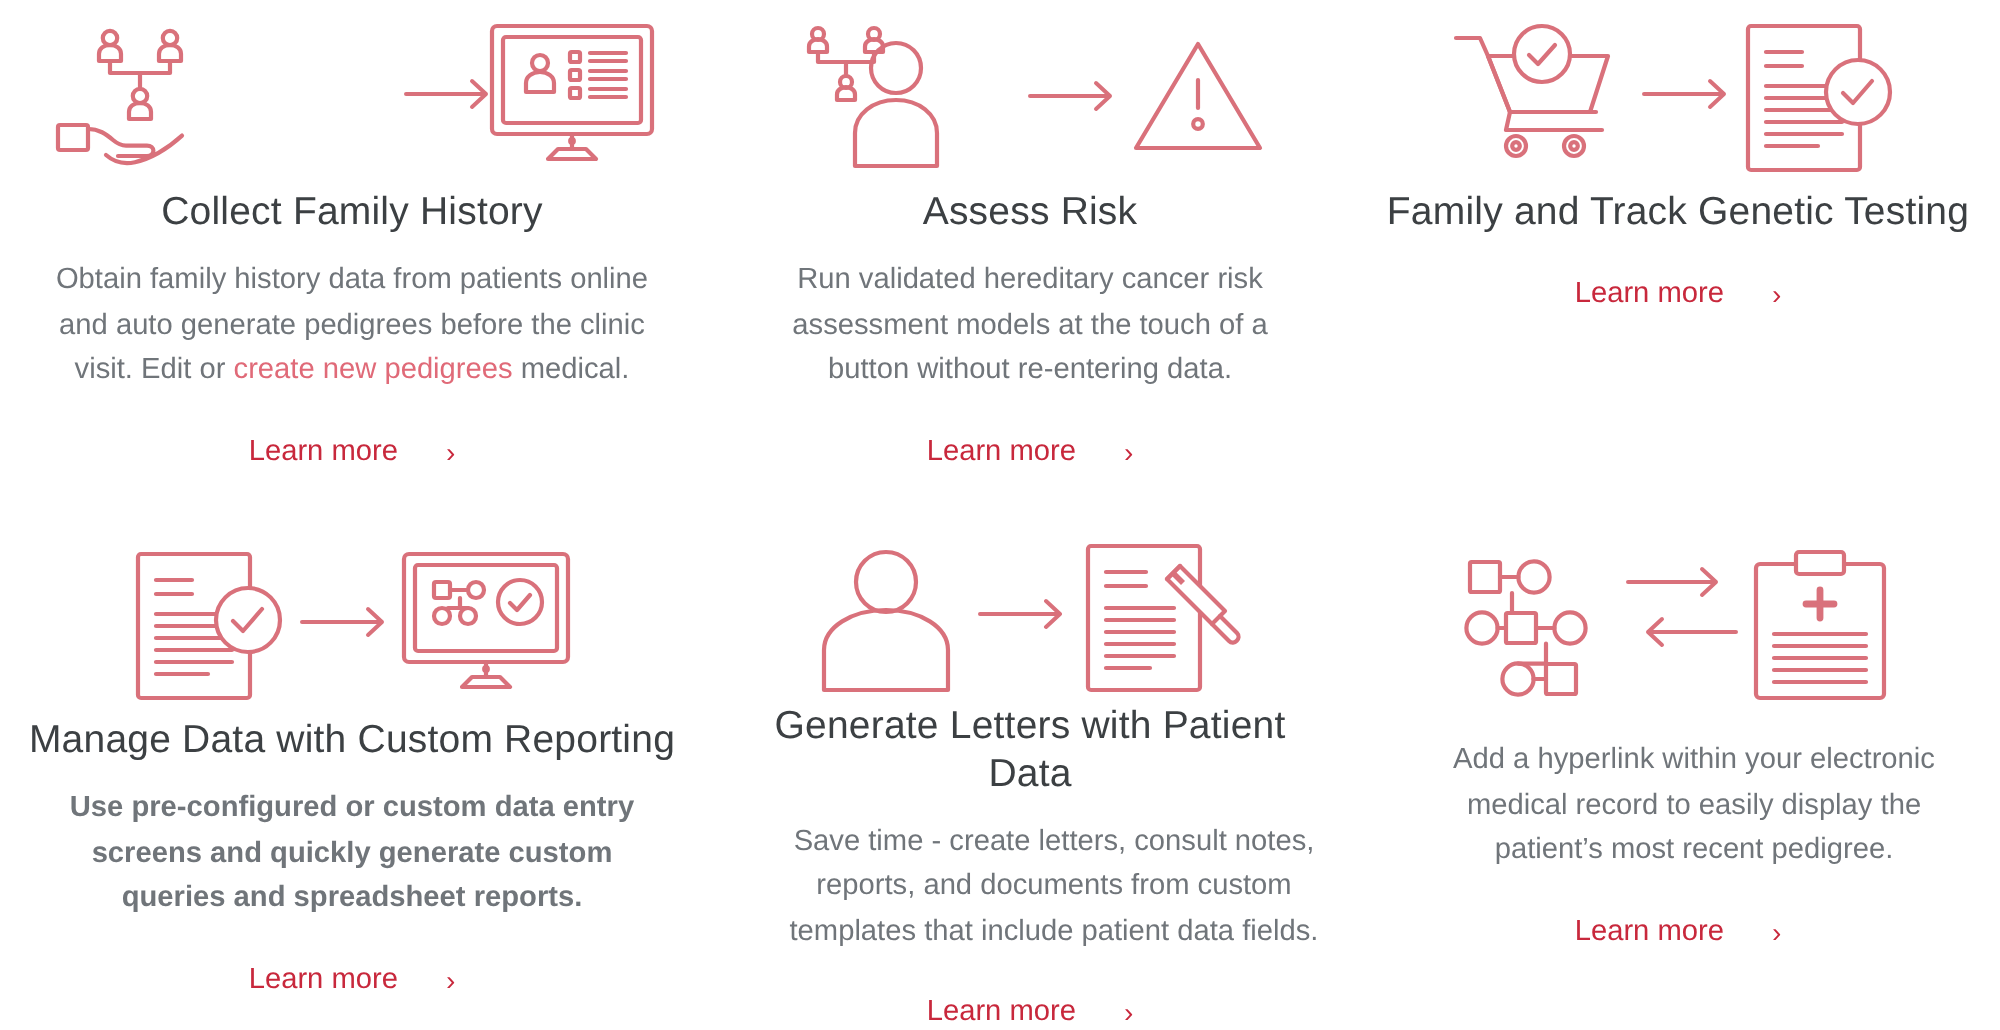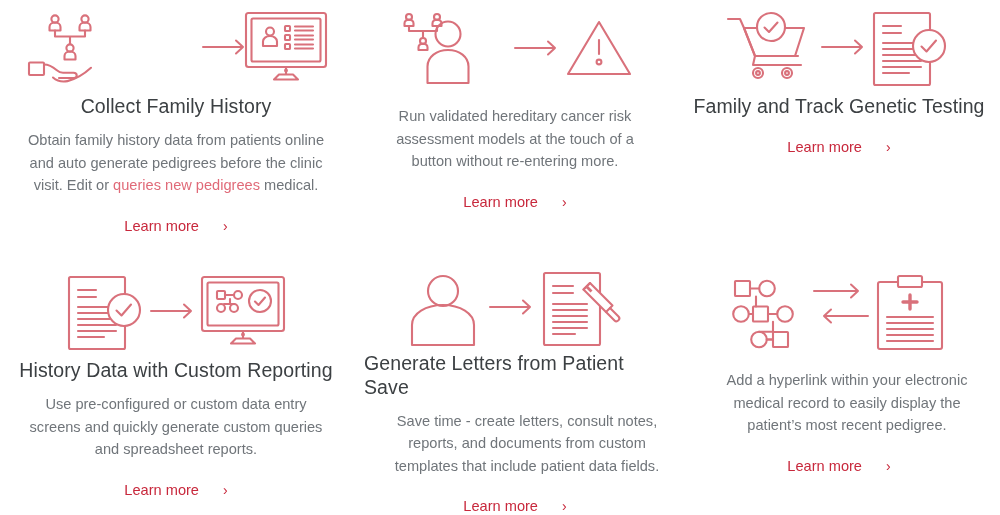--- a/index.html
+++ b/index.html
@@ -41,21 +41,21 @@
   }
   .card-icon svg {
     display: block;
   }
 
   .card-title {
     font-size: 19.5px;
     line-height: 24px;
     color: #3c4043;
     font-weight: 400;
-    text-align: left;
+    text-align: center;
     margin: 0;
     letter-spacing: 0.1px;
   }
 
   .card-desc {
     font-size: 14.6px;
     line-height: 22.5px;
     color: #70757a;
     text-align: center;
     margin: 11px 0 0 0;
@@ -87,21 +87,21 @@
     font-weight: 300;
   }
 
   
   .row-1 .card-icon { margin-top: 4px; height: 90px; }
   .row-2 .card-icon { margin-top: 2px; height: 90px; }
 
   .w-card-1 .card-desc { max-width: 310px; }
   .w-card-2 .card-desc { max-width: 272px; }
   .w-card-3 .card-desc { max-width: 305px; }
-  .w-card-4 .card-desc { max-width: 300px; }
+  .w-card-4 .card-desc { max-width: 300px; font-weight: bold; }
   .w-card-5 .card-desc { max-width: 280px; margin-left: 24px; }
   .w-card-6 .card-desc { max-width: 300px; margin-left: 16px; }
 </style>
 </head>
 <body>
 
 <div class="feature-grid">
 
   <div class="feature-card row-1 w-card-1">
     <div class="card-icon">
@@ -132,21 +132,21 @@
         <rect x="42" y="17" width="5" height="5" rx="0.8"></rect>
         <rect x="42" y="26" width="5" height="5" rx="0.8"></rect>
         <rect x="42" y="35" width="5" height="5" rx="0.8"></rect>
         <path d="M52 17.5h18M52 21.5h18M52 26.5h18M52 30.5h18M52 35.5h18M52 39.5h18"></path>
 
         <path d="M43 58v7M31 70.5h24M36 65.5h14l5 5H31z"></path>
         <circle cx="43" cy="61.5" r="0.9" fill="#d9717b"></circle>
       </svg>
     </div>
     <h3 class="card-title">Collect Family History</h3>
-    <p class="card-desc"><span>Obtain family history data from patients online and auto generate pedigrees before the clinic visit. Edit or </span><a class="inline-link">queries new pedigrees</a><span> medical.</span></p>
+    <p class="card-desc"><span>Obtain family history data from patients online and auto generate pedigrees before the clinic visit. Edit or </span><a class="inline-link">create new pedigrees</a><span> medical.</span></p>
     <a class="learn-more">
         <span>Learn more</span>
         <span class="chev">›</span>
       </a>
   </div>
 
   <div class="feature-card row-1 w-card-2">
     <div class="card-icon">
       <svg width="118" height="84" viewBox="0 0 118 84" fill="none" stroke="#d9717b" stroke-width="2.1" stroke-linecap="round" stroke-linejoin="round">
 
@@ -163,21 +163,22 @@
       </svg>
       <svg width="48" height="24" viewBox="0 0 48 24" fill="none" stroke="#d9717b" stroke-width="2" stroke-linecap="round" stroke-linejoin="round" style="margin:0 2px 2px 0;">
         <path d="M2 12h40M35 5.5L42 12l-7 6.5"></path>
       </svg>
       <svg width="72" height="70" viewBox="0 0 72 70" fill="none" stroke="#d9717b" stroke-width="2.1" stroke-linecap="round" stroke-linejoin="round">
         <path d="M36 8 L67 60 H5 Z" stroke-linejoin="round"></path>
         <path d="M36 26v14"></path>
         <circle cx="36" cy="48" r="2.4"></circle>
       </svg>
     </div>
-    <p class="card-desc">Run validated hereditary cancer risk assessment models at the touch of a button without re-entering more.</p>
+    <h3 class="card-title">Assess Risk</h3>
+    <p class="card-desc">Run validated hereditary cancer risk assessment models at the touch of a button without re-entering data.</p>
     <a class="learn-more">
         <span>Learn more</span>
         <span class="chev">›</span>
       </a>
   </div>
 
   <div class="feature-card row-1 w-card-3">
     <div class="card-icon">
       <svg width="96" height="80" viewBox="0 0 96 80" fill="none" stroke="#d9717b" stroke-width="2.1" stroke-linecap="round" stroke-linejoin="round">
         <path d="M4 10h12l4 9"></path>
@@ -233,21 +234,21 @@
         <circle cx="35" cy="35" r="4"></circle>
         <path d="M31 31h4v0"></path>
 
         <circle cx="61" cy="28" r="11"></circle>
         <path d="M56 28.5l3.5 3.5 6.5-7.5"></path>
 
         <path d="M44 58v7M32 70.5h24M37 65.5h14l5 5H32z"></path>
         <circle cx="44" cy="61.5" r="0.9" fill="#d9717b"></circle>
       </svg>
     </div>
-    <h3 class="card-title">History Data with Custom Reporting</h3>
+    <h3 class="card-title">Manage Data with Custom Reporting</h3>
     <p class="card-desc">Use pre-configured or custom data entry screens and quickly generate custom queries and spreadsheet reports.</p>
     <a class="learn-more">
         <span>Learn more</span>
         <span class="chev">›</span>
       </a>
   </div>
 
   <div class="feature-card row-2 w-card-5">
     <div class="card-icon">
       <svg width="82" height="80" viewBox="0 0 82 80" fill="none" stroke="#d9717b" stroke-width="2.1" stroke-linecap="round" stroke-linejoin="round">
@@ -261,21 +262,21 @@
         <rect x="4" y="4" width="56" height="72" rx="1.5"></rect>
         <path d="M13 17h20M13 24h20"></path>
         <path d="M13 35h34M13 41h34M13 47h34M13 53h34M13 59h34M13 65h22"></path>
 
         <path d="M43.5 20.5 L66 43 l6.5-6.5 L50 14z" fill="#ffffff"></path>
         <path d="M66 43l8.5 8.5c2.5 2.5 6.5-1.5 4-4L70 39"></path>
         <path d="M43.5 20.5l6.5-6.5"></path>
         <path d="M45.5 18.5l5 5 2-2-5-5z" fill="#d9717b" stroke="none"></path>
       </svg>
     </div>
-    <h3 class="card-title">Generate Letters from Patient Save</h3>
+    <h3 class="card-title">Generate Letters with Patient Data</h3>
     <p class="card-desc">Save time - create letters, consult notes, reports, and documents from custom templates that include patient data fields.</p>
     <a class="learn-more">
         <span>Learn more</span>
         <span class="chev">›</span>
       </a>
   </div>
 
   <div class="feature-card row-2 w-card-6">
     <div class="card-icon">
       <svg width="82" height="80" viewBox="0 0 82 80" fill="none" stroke="#d9717b" stroke-width="2.1" stroke-linecap="round" stroke-linejoin="round">

